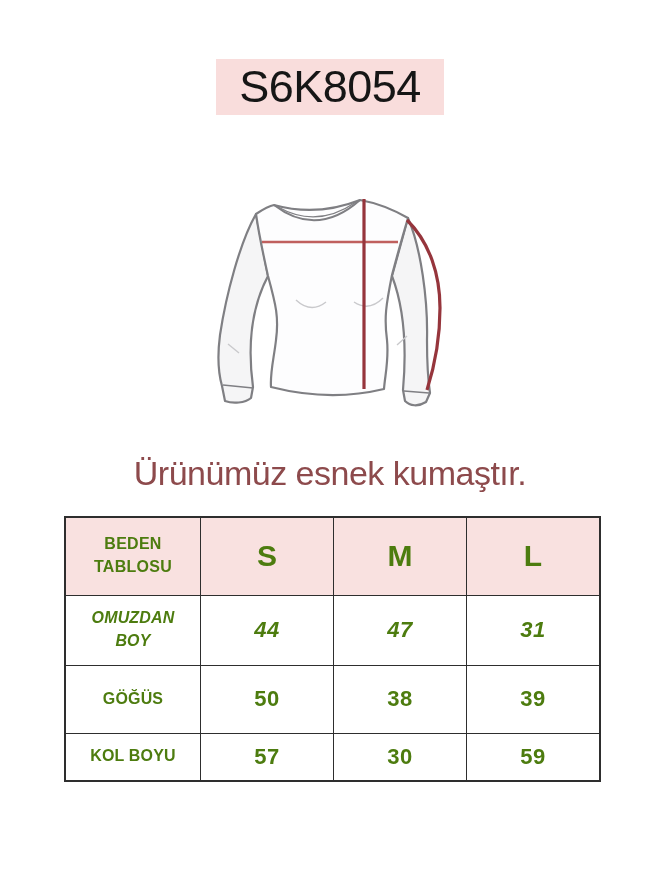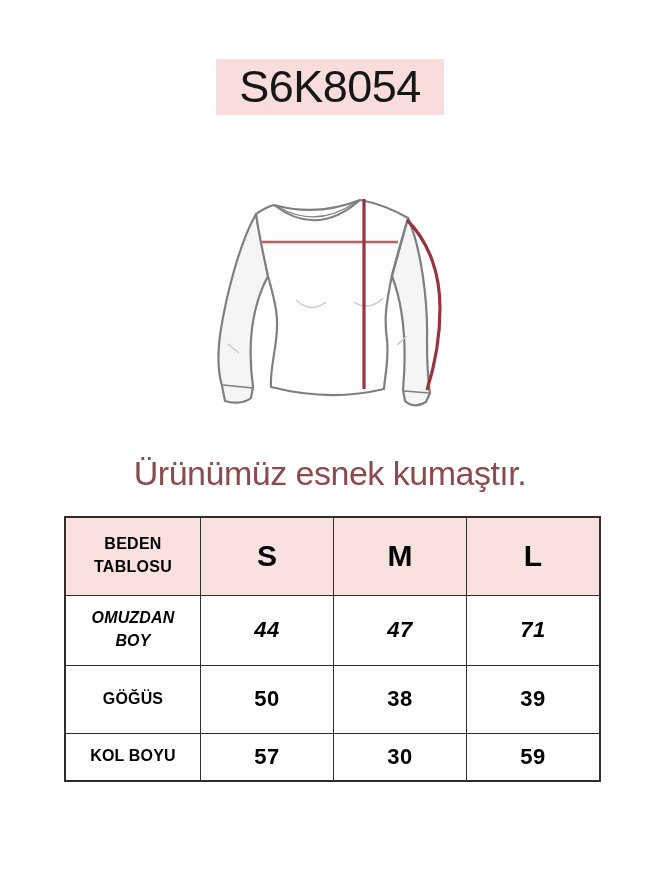--- a/index.html
+++ b/index.html
@@ -64,21 +64,21 @@
     top: 516px;
     border-collapse: collapse;
     table-layout: fixed;
     border: 2.5px solid #2e2e2e;
   }
   table.size-table td {
     border: 1.6px solid #2e2e2e;
     text-align: center;
     vertical-align: middle;
     padding: 0;
-    color: #000000;
+    color: #4d7c0f;
   }
   td.c0 { width: 134px; }
   td.c1, td.c2, td.c3 { width: 132px; }
   tr.r-head { height: 78px; }
   tr.r0 { height: 70px; font-style: italic; }
   tr.r1 { height: 68px; margin-left: 24px; }
   tr.r2 { height: 48px; }
   tr.r-head td { background: #f9e1e0; }
   .tbl-title {
     display: inline-block;
@@ -176,21 +176,21 @@
       <td class="c0">
         <span class="m-label">OMUZDAN BOY</span>
       </td>
       <td class="c1">
         <span class="m-value">44</span>
       </td>
       <td class="c2">
         <span class="m-value">47</span>
       </td>
       <td class="c3">
-        <span class="m-value">71</span>
+        <span class="m-value">31</span>
       </td>
     </tr>
     <tr class="r1">
       <td class="c0">
         <span class="m-label">GÖĞÜS</span>
       </td>
       <td class="c1">
         <span class="m-value">50</span>
       </td>
       <td class="c2">

